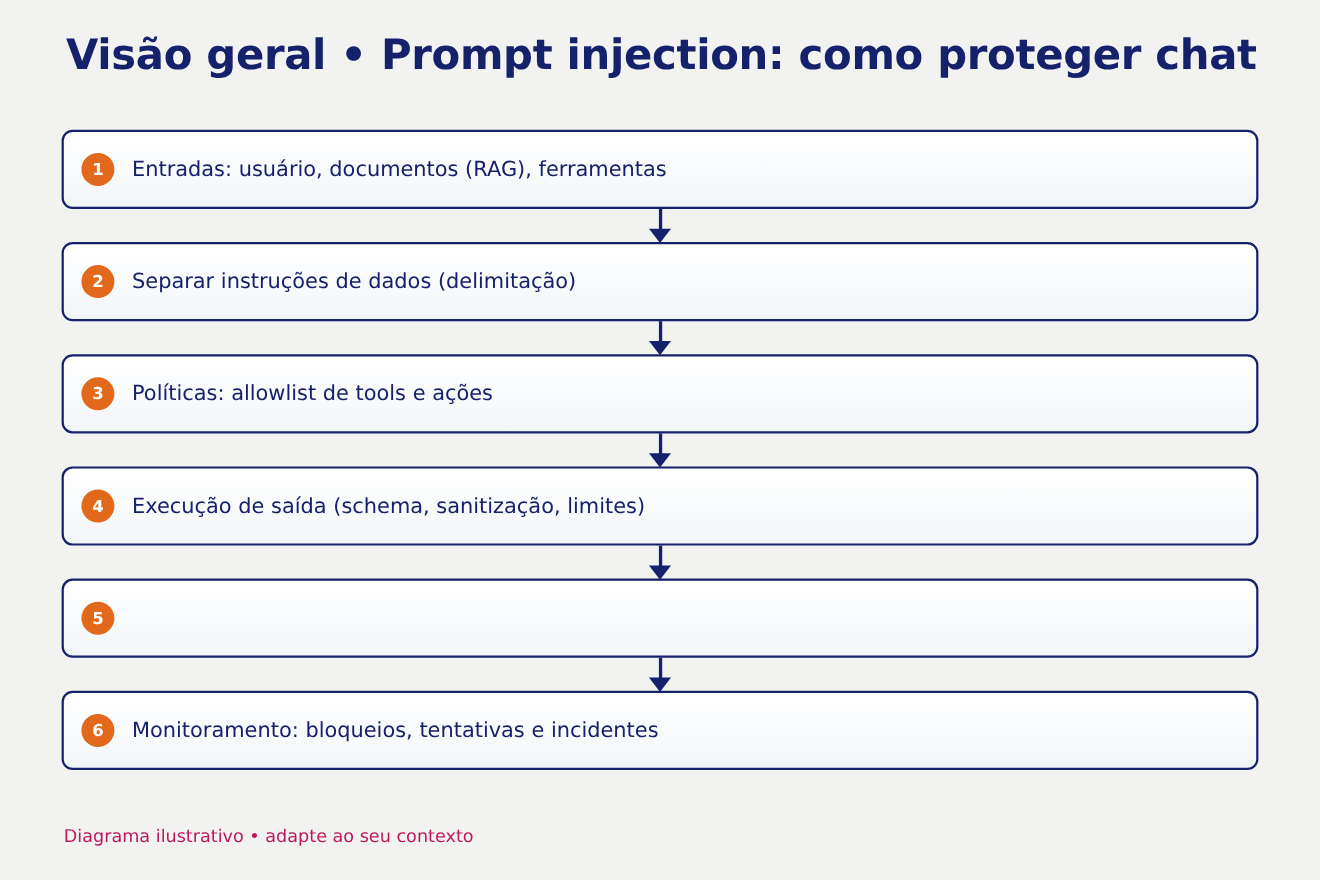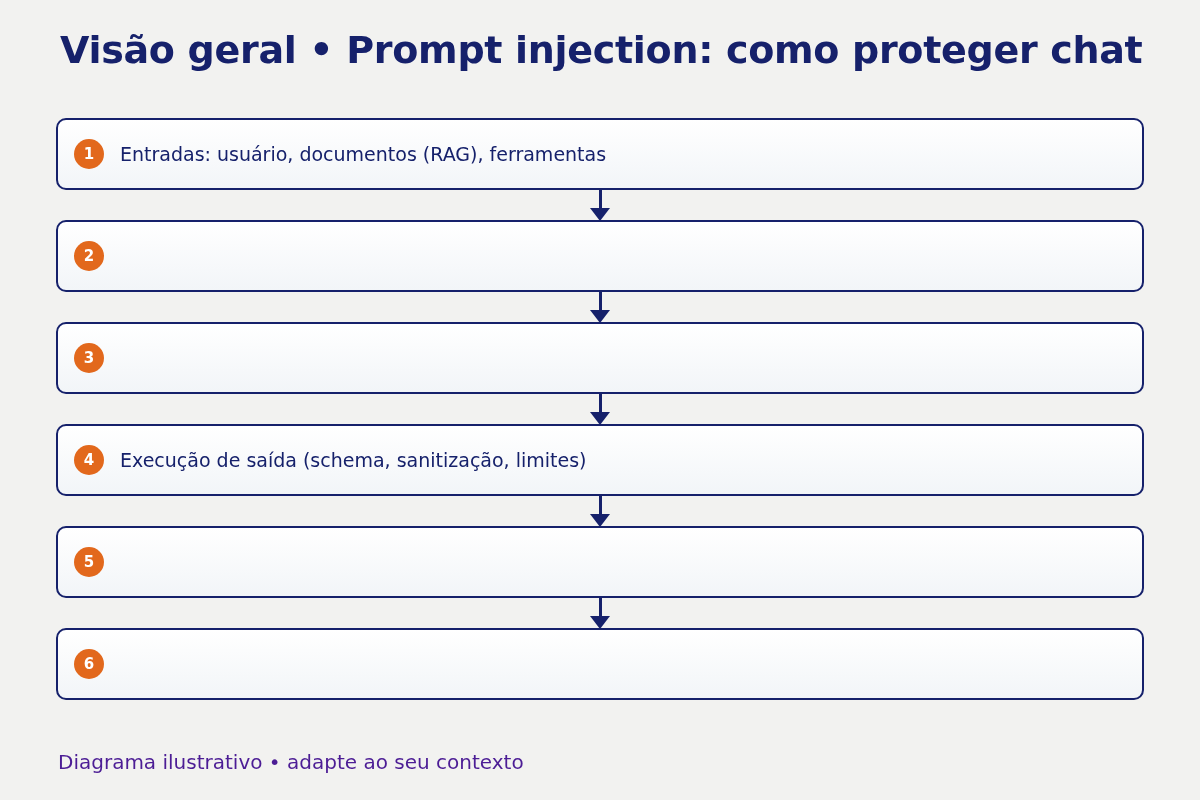--- a/index.html
+++ b/index.html
@@ -89,22 +89,22 @@
     width: 0;
     height: 0;
     border-left: 10px solid transparent;
     border-right: 10px solid transparent;
     border-top: 13px solid #16216b;
   }
   .footer {
     position: absolute;
     left: 58px;
     top: 750px;
-    font-size: 20px;
-    color: #4c1d95;
+    font-size: 16px;
+    color: #be185d;
   }
 </style>
 </head>
 <body>
 
 <div class="page">
 
   <div class="title">Visão geral • Prompt injection: como proteger chat</div>
 
   <div class="flow">
@@ -116,30 +116,32 @@
       </div>
     </div>
     <div class="connector">
       <div class="line"></div>
       <div class="head"></div>
     </div>
 
     <div class="step-wrap">
       <div class="step">
         <div class="badge">2</div>
+        <div class="step-label">Separar instruções de dados (delimitação)</div>
       </div>
     </div>
     <div class="connector">
       <div class="line"></div>
       <div class="head"></div>
     </div>
 
     <div class="step-wrap">
       <div class="step">
         <div class="badge">3</div>
+        <div class="step-label">Políticas: allowlist de tools e ações</div>
       </div>
     </div>
     <div class="connector">
       <div class="line"></div>
       <div class="head"></div>
     </div>
 
     <div class="step-wrap">
       <div class="step">
         <div class="badge">4</div>
@@ -157,20 +159,21 @@
       </div>
     </div>
     <div class="connector">
       <div class="line"></div>
       <div class="head"></div>
     </div>
 
     <div class="step-wrap">
       <div class="step">
         <div class="badge">6</div>
+        <div class="step-label">Monitoramento: bloqueios, tentativas e incidentes</div>
       </div>
     </div>
 
   </div>
 
   <div class="footer">Diagrama ilustrativo • adapte ao seu contexto</div>
 
 </div>
 
 </body></html>

